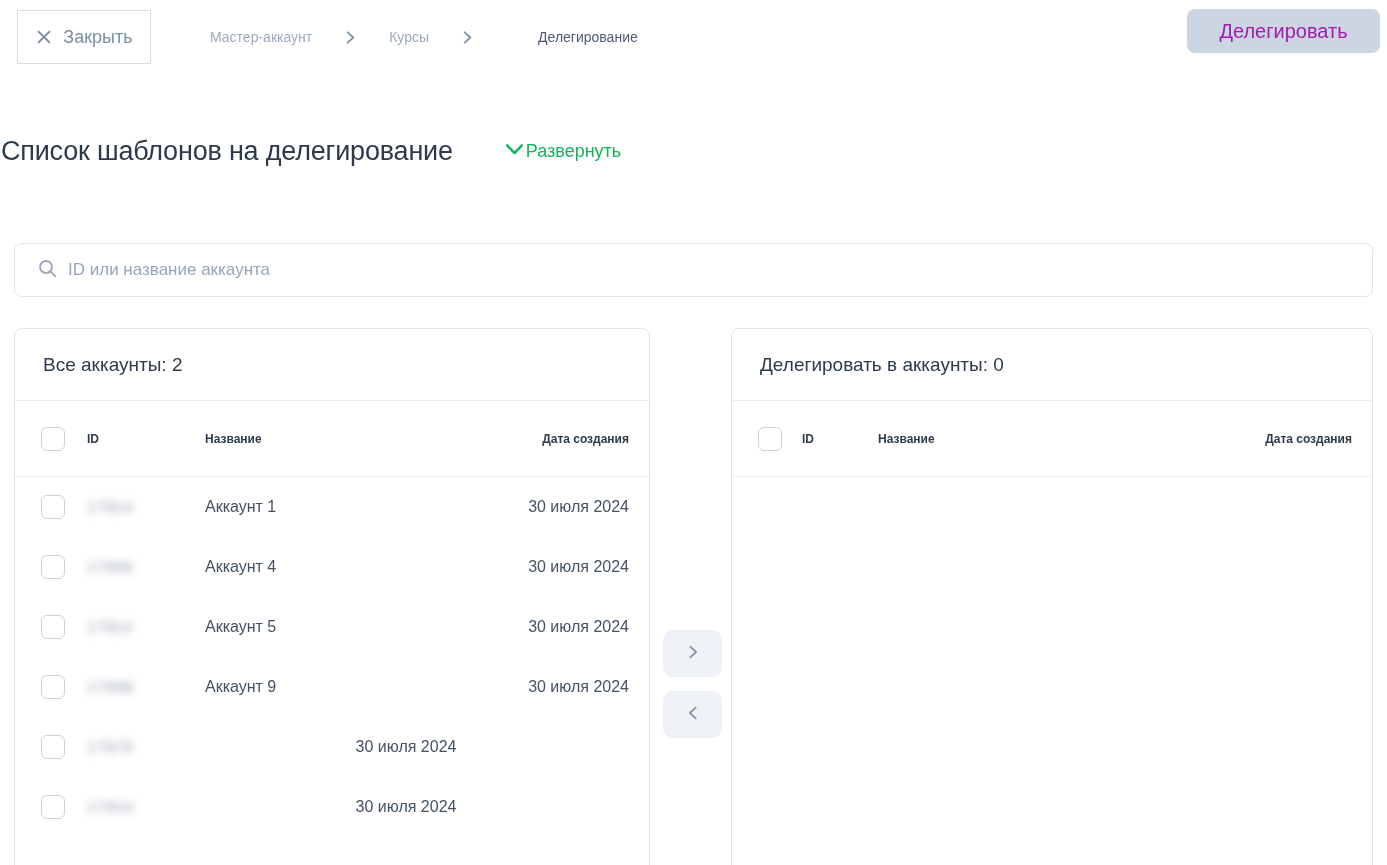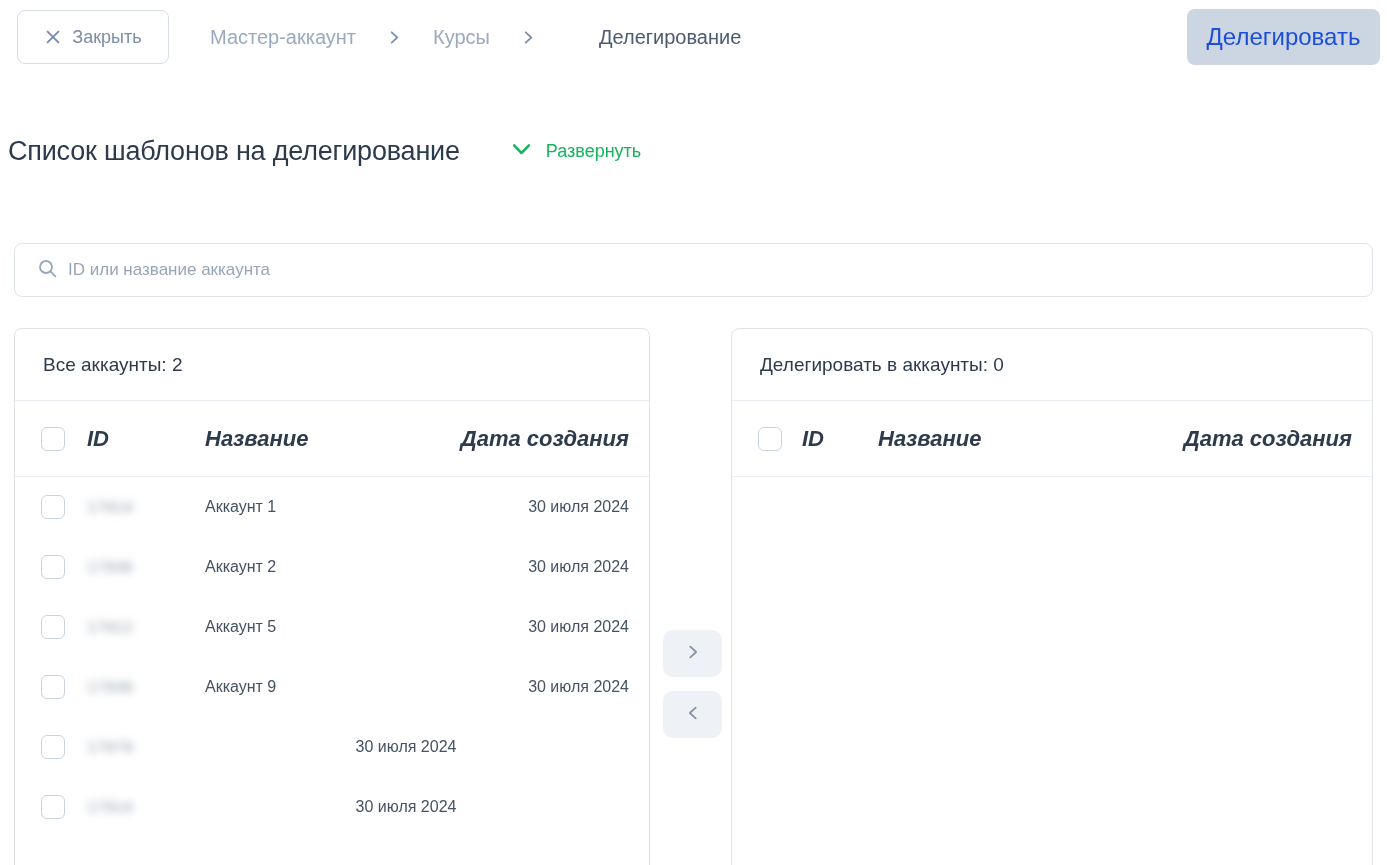--- a/index.html
+++ b/index.html
@@ -1,60 +1,60 @@
 <!DOCTYPE html>
 <html lang="ru"><head>
 <meta charset="utf-8">
 <style>
   * { margin:0; padding:0; box-sizing:border-box; }
   html,body { width:1387px; height:865px; overflow:hidden; background:#ffffff;
     font-family:"Liberation Sans","DejaVu Sans",sans-serif; color:#2e3b4d; }
   .stage { position:relative; width:1387px; height:865px; background:#fff; }
 
   
-  .close-btn { position:absolute; left:17px; top:10px; width:152px; height:54px;
+  .close-btn { position:absolute; left:17px; top:10px; width:134px; height:54px;
     display:flex; align-items:center; justify-content:center; gap:10px;
-    background:#fff; border:1px solid #d8dee6; border-radius:8px; cursor:pointer;
+    background:#fff; border:1px solid #d8dee6; border-radius:0; cursor:pointer;
     font-size:18px; color:#7b8da7; }
   .close-btn svg { display:block; }
   .breadcrumb { position:absolute; left:210px; top:10px; height:54px;
-    display:flex; align-items:center; gap:31px; font-size:20px; }
+    display:flex; align-items:center; gap:31px; font-size:14px; }
   .crumb { color:#9baabf; cursor:pointer; }
   .crumb.current { color:#4d5b72; cursor:default;margin-left:32px; }
   .crumb-sep svg { display:block; }
-  .delegate-btn { position:absolute; left:1187px; top:9px; width:193px; height:56px;
-    background:#ccd5e2; border:none; border-radius:8px; color:#1d4ed8;
-    font-size:24px; cursor:default; font-family:inherit; }
+  .delegate-btn { position:absolute; left:1187px; top:9px; width:193px; height:44px;
+    background:#ccd5e2; border:none; border-radius:8px; color:#a21caf;
+    font-size:20px; cursor:default; font-family:inherit; }
 
   
-  .heading-row { position:absolute; left:8px; top:136px; display:flex;
+  .heading-row { position:absolute; left:1px; top:136px; display:flex;
     align-items:center; }
   .page-title { font-size:27px; font-weight:500; letter-spacing:-0.2px; color:#2d3a4c; }
-  .expander { display:flex; align-items:center; gap:13px; margin-left:50px;
+  .expander { display:flex; align-items:center; margin-left:50px;
     cursor:pointer; }
   .expander-label { color:#14b45c; font-size:18px; font-weight:500; }
 
   
   .search-box { position:absolute; left:14px; top:243px; width:1359px; height:54px;
     border:1px solid #dfe4ea; border-radius:8px; background:#fff;
     display:flex; align-items:center; padding:0 16px 0 22px; gap:10px;justify-content:space-between; }
   .search-box input { flex:1; border:none; outline:none; font-size:17px;
     font-family:inherit; color:#2e3b4d; background:transparent; }
   .search-box input::placeholder { color:#97a5b9; }
 
   
   .panel { position:absolute; top:328px; height:580px; background:#fff;
     border:1px solid #dfe3e9; border-radius:8px; }
   .panel.left  { left:14px;  width:636px; }
   .panel.right { left:731px; width:642px; }
   .panel-title { height:72px; display:flex; align-items:center; padding-left:28px;
     font-size:19px; font-weight:500; color:#2e3b4c; border-bottom:1px solid #e9ecf0; }
   .thead { height:76px; display:grid; align-items:center;
     padding:0 20px 0 26px; border-bottom:1px solid #e9ecf0;
-    font-size:22px; font-weight:600; color:#2e3b4c;font-style:italic; }
+    font-size:12px; font-weight:600; color:#2e3b4c; }
   .panel.left  .thead, .panel.left  .trow { grid-template-columns:24px 96px 1fr auto; column-gap:22px; }
   .panel.right .thead, .panel.right .trow { grid-template-columns:24px 56px 1fr auto; column-gap:20px; }
   .trow { height:60px; display:grid; align-items:center; padding:0 20px 0 26px;
     font-size:16px; color:#44526 3; color:#445263; }
   .col-date { text-align:center; }
   .checkbox { width:24px; height:24px; border:1.5px solid #c8d3e0; border-radius:6px;
     background:#fff; cursor:pointer; }
   .id-blur { display:inline-block; filter:blur(4px); color:#7f8a9b; font-size:15px;
     letter-spacing:1px; user-select:none; }
 
@@ -130,21 +130,21 @@
     <div>
       <div class="trow">
         <div class="checkbox"></div>
         <div><span class="id-blur">17914</span></div>
         <div>Аккаунт 1</div>
         <div class="col-date">30 июля 2024</div>
       </div>
       <div class="trow">
         <div class="checkbox"></div>
         <div><span class="id-blur">17936</span></div>
-        <div>Аккаунт 2</div>
+        <div>Аккаунт 4</div>
         <div class="col-date">30 июля 2024</div>
       </div>
       <div class="trow">
         <div class="checkbox"></div>
         <div><span class="id-blur">17912</span></div>
         <div>Аккаунт 5</div>
         <div class="col-date">30 июля 2024</div>
       </div>
       <div class="trow">
         <div class="checkbox"></div>

